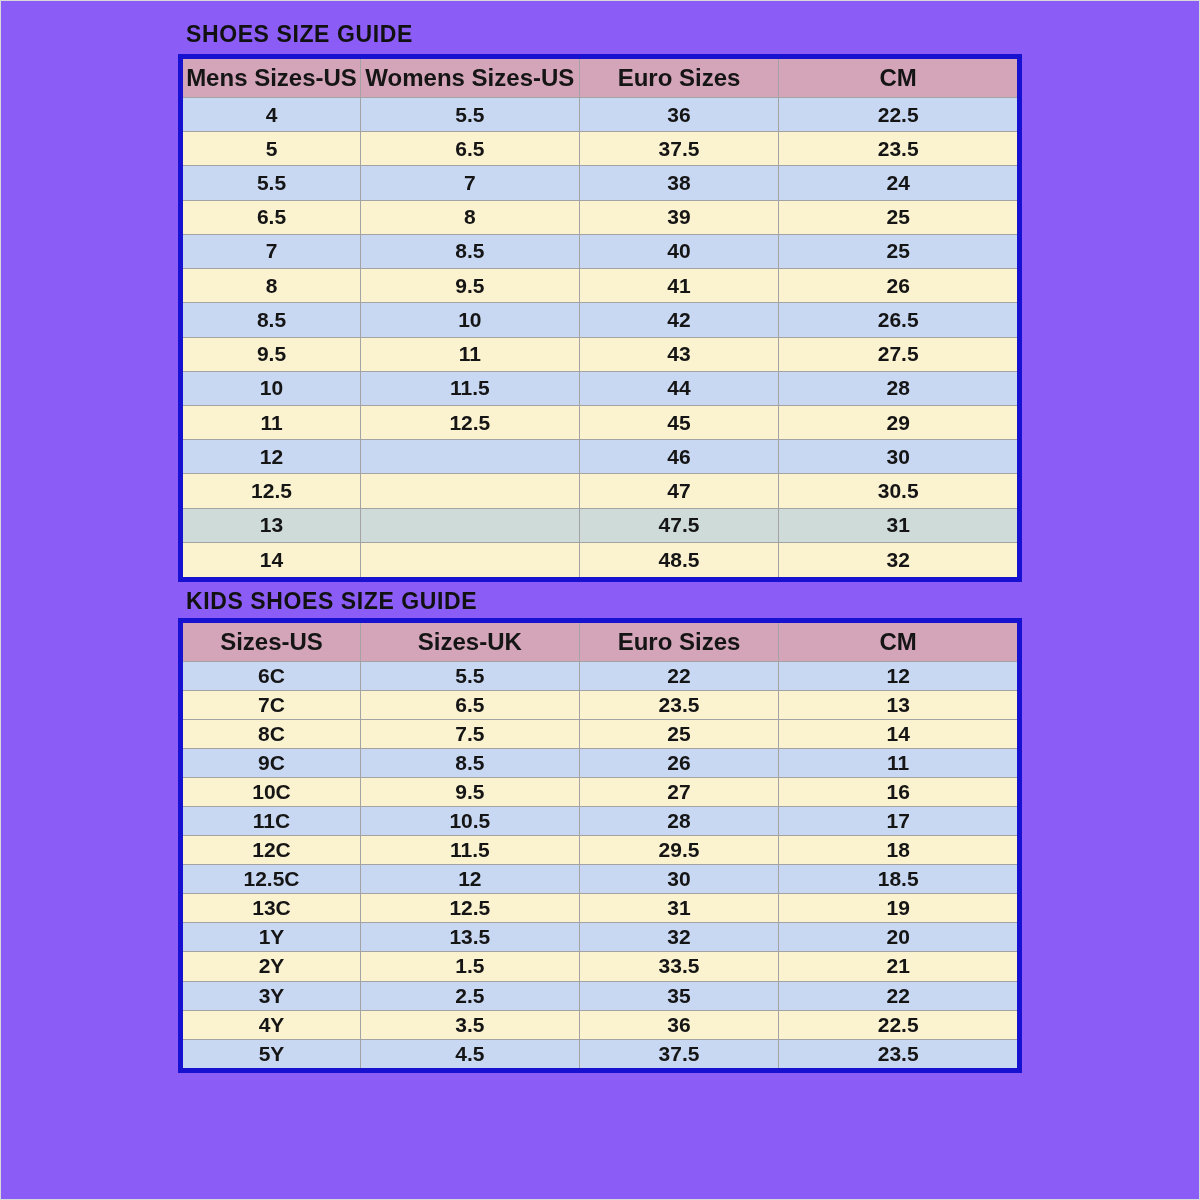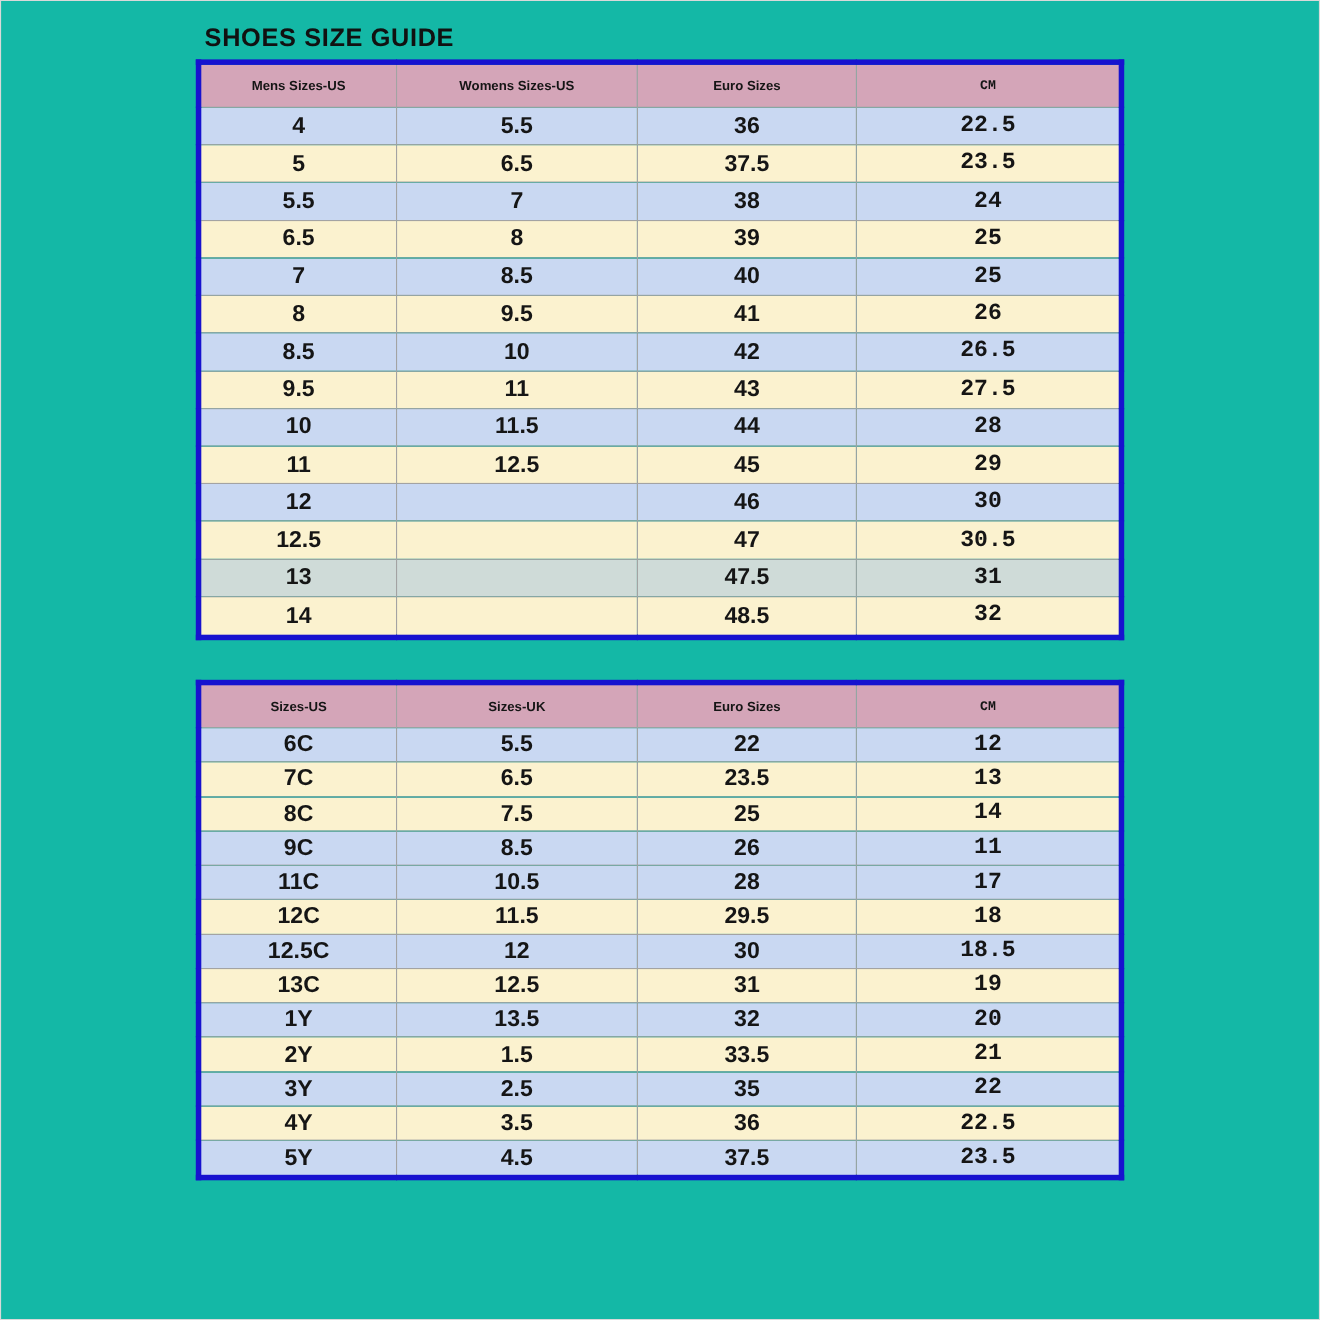--- a/index.html
+++ b/index.html
@@ -5,21 +5,21 @@
   html, body {
     margin: 0;
     padding: 0;
     background: #ffffff;
     font-family: "Liberation Sans", sans-serif;
   }
   .canvas {
     position: relative;
     width: 1200px;
     height: 1200px;
-    background: #14b8a6;
+    background: #8b5cf6;
     box-shadow: inset 0 0 0 1px #d9d9d9;
     overflow: hidden;
   }
   .guide-title {
     position: absolute;
     margin: 0;
     font-weight: bold;
     font-size: 23px;
     letter-spacing: 0.6px;
     color: var(--title-text, #111111);
@@ -43,32 +43,32 @@
     border: 1px solid var(--grid-line, #a3a3a3);
     text-align: center;
     vertical-align: middle;
     padding: 0;
     color: var(--cell-text, #151515);
     overflow: hidden;
     white-space: nowrap;
   }
   .size-table th {
     background: var(--header-pink, #D4A5B8);
-    font-size: 12px;
+    font-size: 24px;
     font-weight: bold;
     height: 38px;
   }
   .size-table td {
     font-size: 21px;
     font-weight: bold;
   }
   .size-table th:nth-child(1), .size-table td:nth-child(1) { width: 21.3%; }
   .size-table th:nth-child(2), .size-table td:nth-child(2) { width: 26.2%; }
   .size-table th:nth-child(3), .size-table td:nth-child(3) { width: 23.9%; }
-  .size-table th:nth-child(4), .size-table td:nth-child(4) { width: 28.6%; font-family: Liberation Mono, monospace; }
+  .size-table th:nth-child(4), .size-table td:nth-child(4) { width: 28.6%; }
 
   tr.tint-blue  td { background: var(--row-blue,  #C9D8F2); }
   tr.tint-cream td { background: var(--row-cream, #FBF2CF); }
   tr.tint-gray  td { background: var(--row-gray,  #CFDBD8); }
 </style>
 </head>
 <body>
 
 <div class="canvas">
 
@@ -164,20 +164,21 @@
         </tr>
         <tr class="tint-cream">
           <td>14</td>
           <td></td>
           <td>48.5</td>
           <td>32</td>
         </tr>
       </tbody>
     </table>
 
+  <h2 id="kids-title" class="guide-title">KIDS SHOES SIZE GUIDE</h2>
 
   <table id="kids-table" class="size-table">
       <thead>
         <tr>
           <th>Sizes-US</th>
           <th>Sizes-UK</th>
           <th>Euro Sizes</th>
           <th>CM</th>
         </tr>
       </thead>
@@ -199,20 +200,26 @@
           <td>7.5</td>
           <td>25</td>
           <td>14</td>
         </tr>
         <tr class="tint-blue">
           <td>9C</td>
           <td>8.5</td>
           <td>26</td>
           <td>11</td>
         </tr>
+        <tr class="tint-cream">
+          <td>10C</td>
+          <td>9.5</td>
+          <td>27</td>
+          <td>16</td>
+        </tr>
         <tr class="tint-blue">
           <td>11C</td>
           <td>10.5</td>
           <td>28</td>
           <td>17</td>
         </tr>
         <tr class="tint-cream">
           <td>12C</td>
           <td>11.5</td>
           <td>29.5</td>

